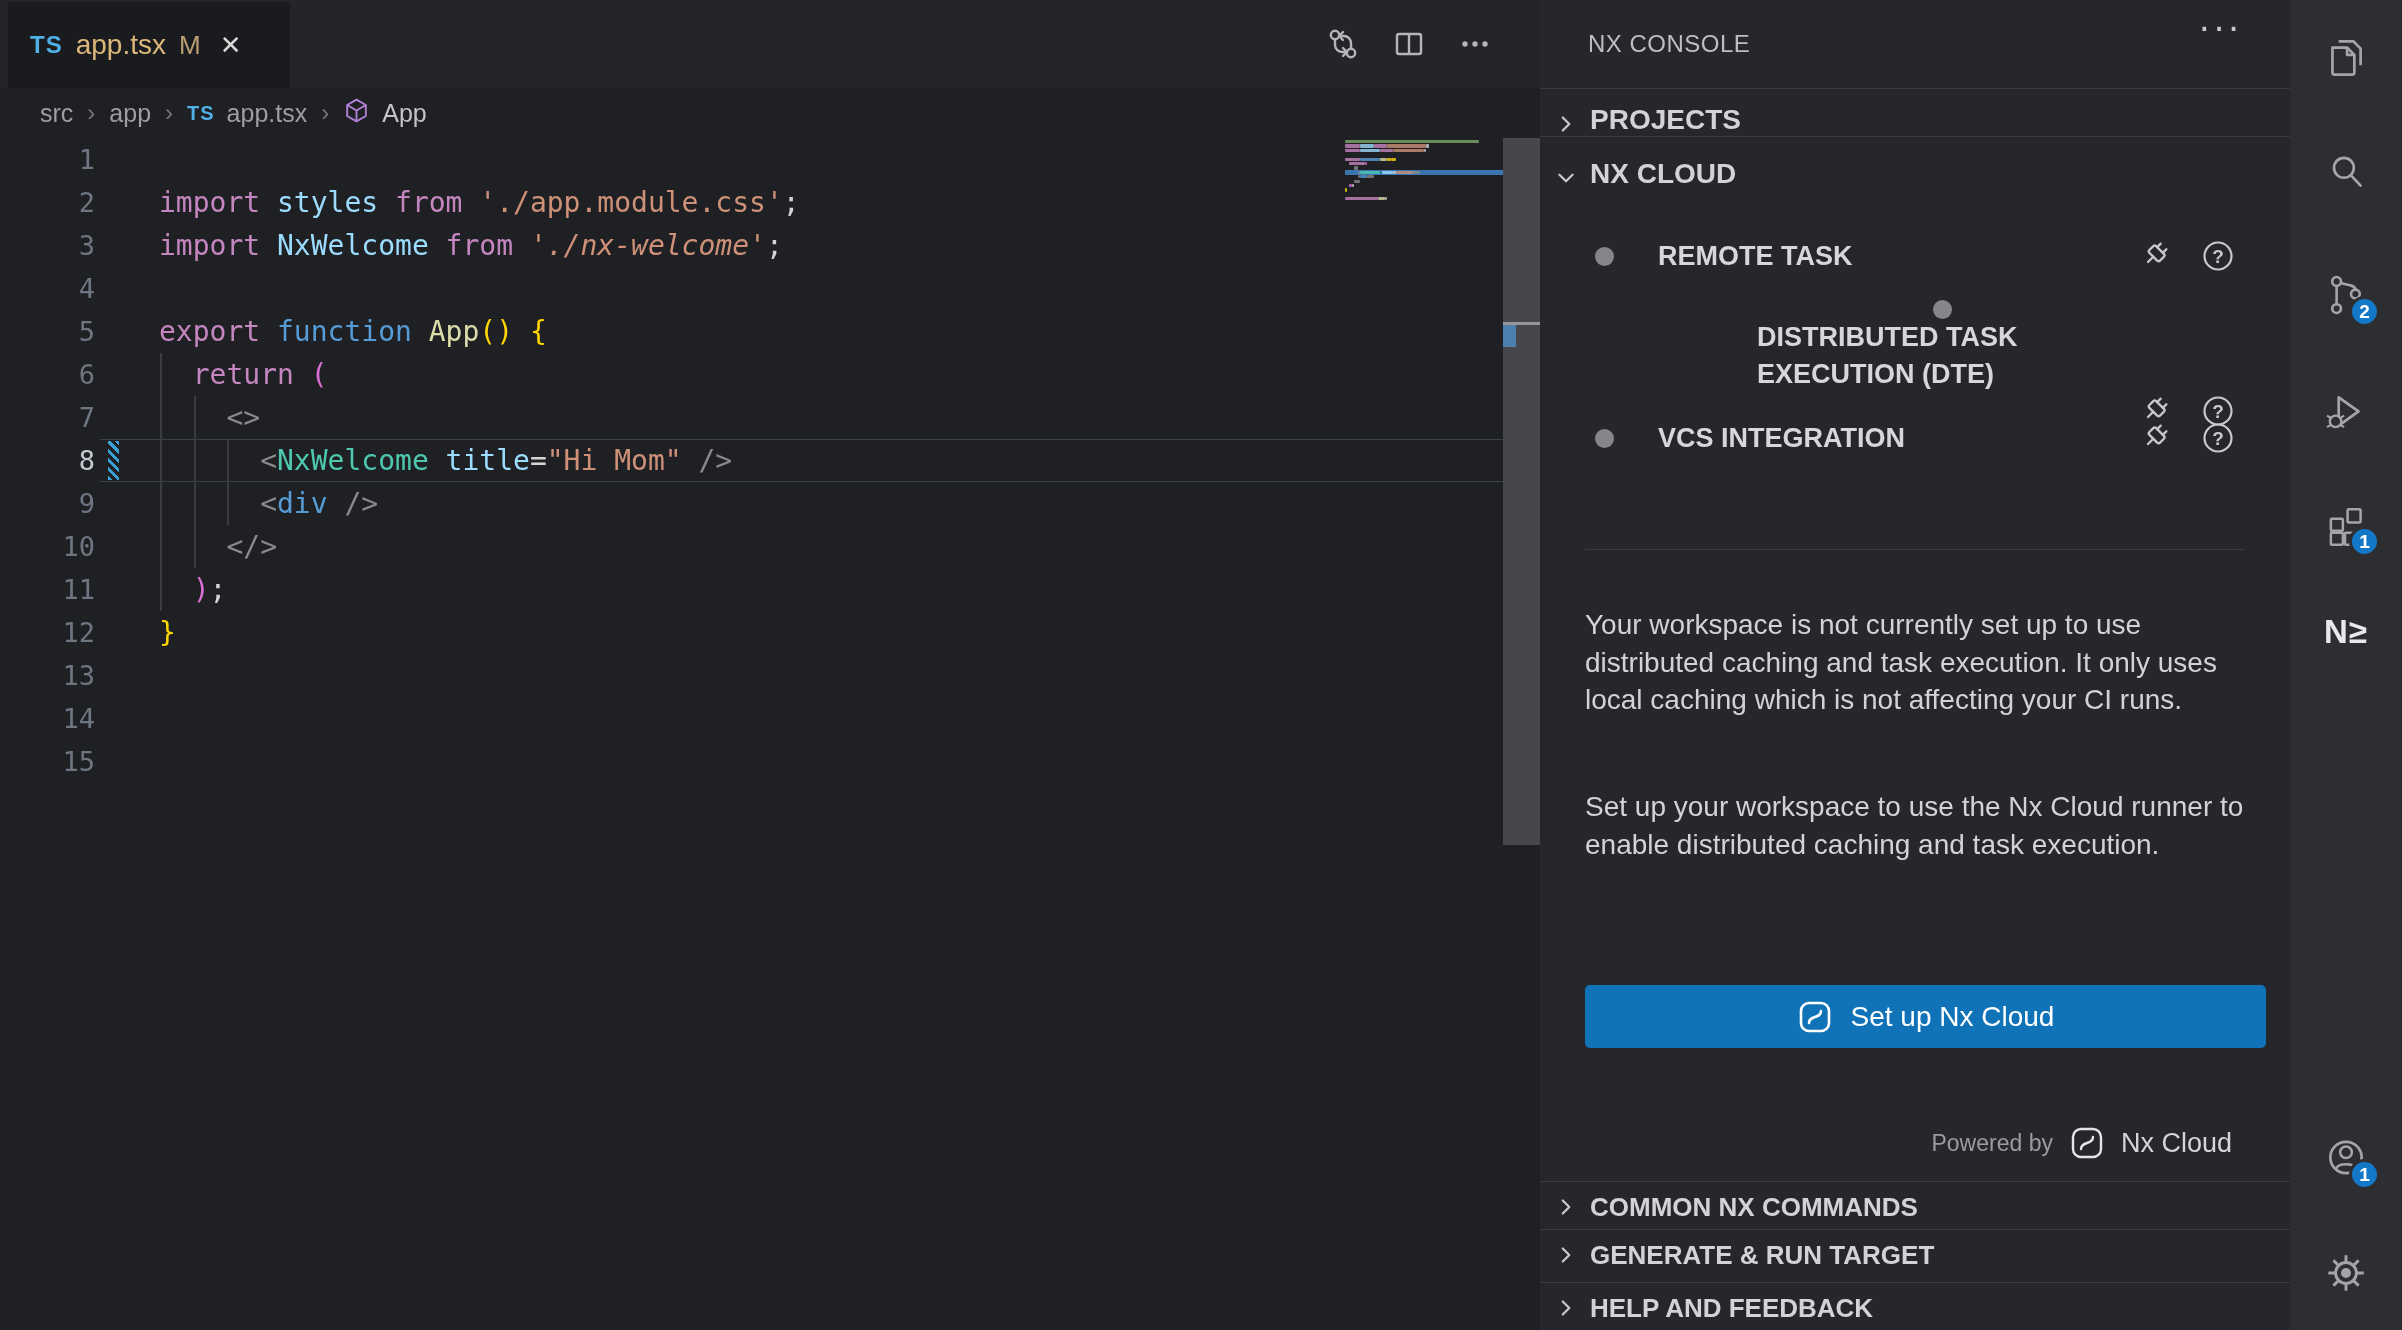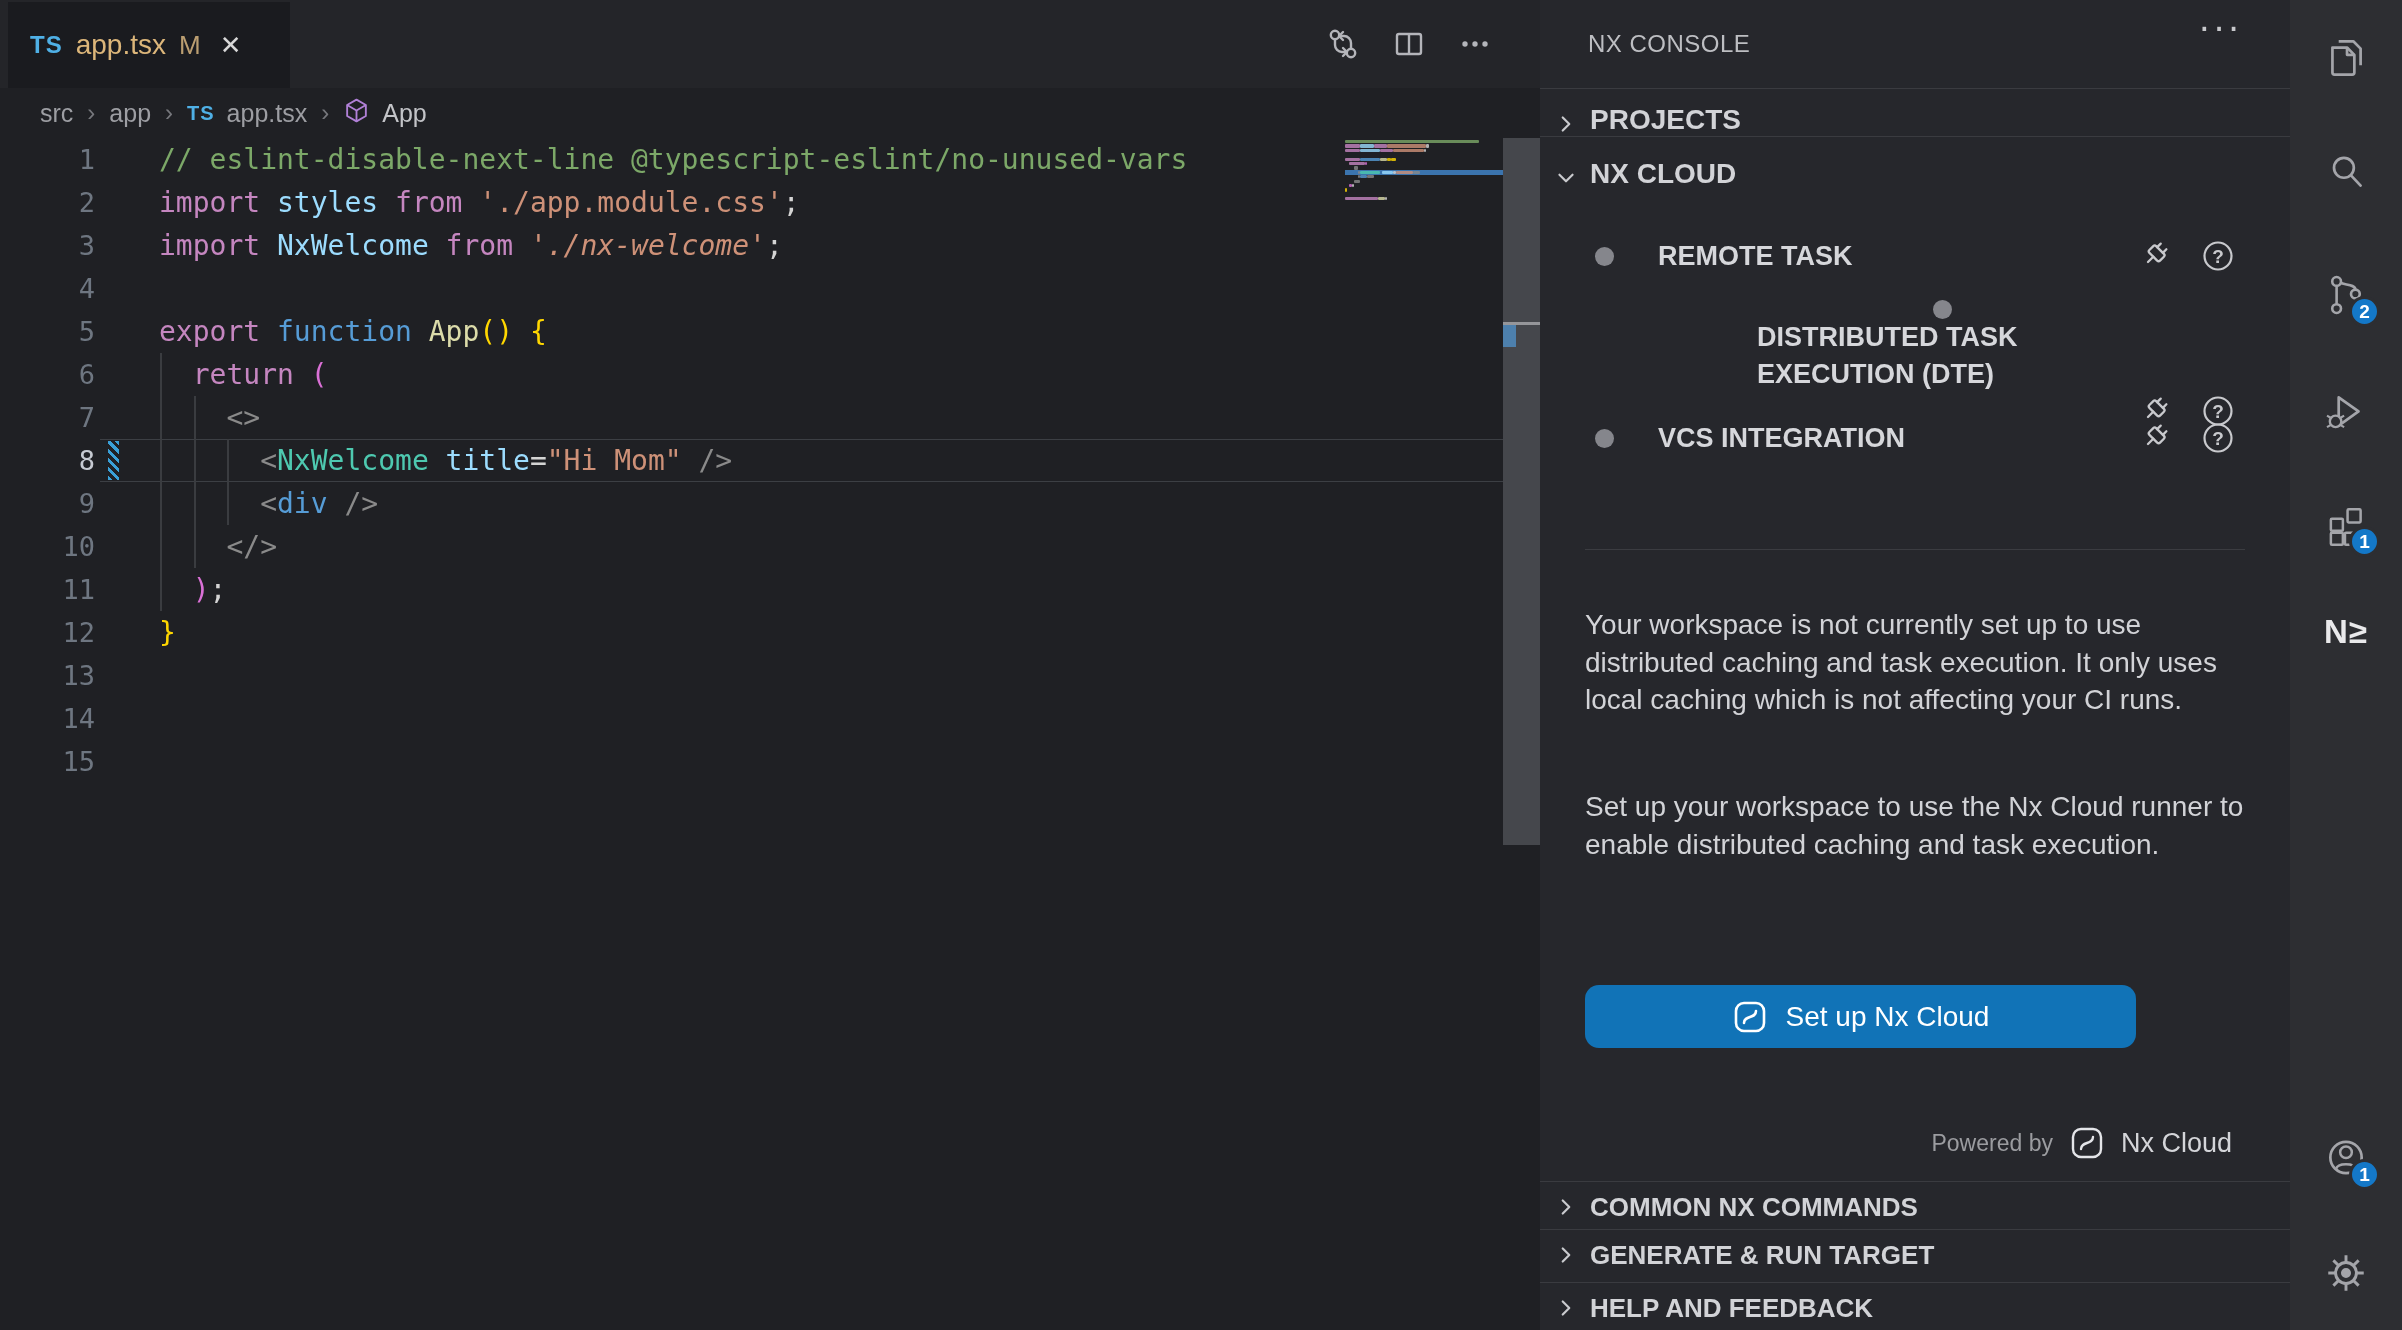--- a/index.html
+++ b/index.html
@@ -64,21 +64,21 @@
   }
   .chev { flex:none; width:24px; height:24px; }
   .feature { position:absolute; left:0; right:0; display:flex; align-items:center; }
   .bullet { flex:none; width:19px; height:19px; border-radius:50%; background:#85868c; margin-left:55px; }
   .feature-label { width:360px; margin-left:44px; font-weight:bold; font-size:27px; line-height:37px; color:#d6d7db; }
   .feature-icons { margin-left:auto; display:flex; gap:28px; padding-right:54px; }
   .f-icon { width:36px; height:36px; cursor:pointer; }
   .panel-divider { position:absolute; left:45px; right:45px; height:1px; background:#3b3c41; }
   .panel-para { position:absolute; left:45px; width:665px; font-size:28px; line-height:37.5px; color:#d2d3d7; }
   .setup-btn {
-    position:absolute; left:45px; top:985px; width:551px; height:63px; border:none; border-radius:14px;
+    position:absolute; left:45px; top:985px; width:681px; height:63px; border:none; border-radius:5px;
     background:#1173b7; color:#fff; font-size:28px; font-family:inherit;
     display:flex; align-items:center; justify-content:center; gap:18px; cursor:pointer;
   }
   .powered { position:absolute; top:1120px; right:58px; height:46px; display:flex; align-items:center; gap:16px; }
   .powered-prefix { font-size:23px; color:#9b9ca0; }
   .powered-brand { font-size:27px; color:#d4d5d9; }
   .bottom-section {
     position:absolute; left:0; right:0; height:51px; display:flex; align-items:center; gap:12px;
     padding-left:14px; font-weight:bold; font-size:26px; color:#d2d3d7;
     border-top:1px solid #3a3b40; background:#26272c; cursor:pointer;
@@ -147,21 +147,21 @@
           <path d="M13 2.5 L22 7.7 V18.3 L13 23.5 L4 18.3 V7.7 Z"></path>
           <path d="M4 7.7 L13 13 L22 7.7"></path>
             <path d="M13 13 V23.5"></path>
         </svg>
       </span>
       <span class="crumb-last">App</span>
     </div>
 
     <div class="code-area">
       <div>
-          <div class="code-line"><span class="gutter">1</span><span class="line-text"><span style="color: rgb(124, 168, 104);">// eslint-disable-next-line @typescript-eslint/no-unused-vars</span></span></div>
+          <div class="code-line"><span class="gutter">1</span></div>
           <div class="code-line"><span class="gutter">2</span><span class="line-text"><span style="color: rgb(197, 134, 192);">import </span><span style="color: rgb(156, 220, 254);">styles</span><span style="color: rgb(197, 134, 192);"> from </span><span style="color: rgb(206, 145, 120);">'./app.module.css'</span><span style="color: rgb(212, 212, 212);">;</span></span></div>
           <div class="code-line"><span class="gutter">3</span><span class="line-text"><span style="color: rgb(197, 134, 192);">import </span><span style="color: rgb(156, 220, 254);">NxWelcome</span><span style="color: rgb(197, 134, 192);"> from </span><span style="color: rgb(206, 145, 120); font-style: italic;">'./nx-welcome'</span><span style="color: rgb(212, 212, 212);">;</span></span></div>
           <div class="code-line"><span class="gutter">4</span><span class="line-text"></span></div>
           <div class="code-line"><span class="gutter">5</span><span class="line-text"><span style="color: rgb(197, 134, 192);">export </span><span style="color: rgb(86, 156, 214);">function </span><span style="color: rgb(220, 220, 170);">App</span><span style="color: rgb(255, 215, 0);">()</span><span style="color: rgb(255, 215, 0);"> {</span></span></div>
           <div class="code-line"><span class="gutter">6</span><span class="line-text"><span style="color: rgb(212, 212, 212);">  </span><span style="color: rgb(197, 134, 192);">return </span><span style="color: rgb(218, 112, 214);">(</span></span></div>
           <div class="code-line"><span class="gutter">7</span><span class="line-text"><span style="color: rgb(212, 212, 212);">    </span><span style="color: rgb(138, 138, 138);">&lt;&gt;</span></span></div>
           <div class="code-line current"><span class="gutter">8</span><span class="line-text"><span style="color: rgb(212, 212, 212);">      </span><span style="color: rgb(138, 138, 138);">&lt;</span><span style="color: rgb(78, 201, 176);">NxWelcome</span><span style="color: rgb(212, 212, 212);"> </span><span style="color: rgb(156, 220, 254);">title</span><span style="color: rgb(212, 212, 212);">=</span><span style="color: rgb(206, 145, 120);">"Hi Mom"</span><span style="color: rgb(138, 138, 138);"> /&gt;</span></span></div>
           <div class="code-line"><span class="gutter">9</span><span class="line-text"><span style="color: rgb(212, 212, 212);">      </span><span style="color: rgb(138, 138, 138);">&lt;</span><span style="color: rgb(86, 156, 214);">div</span><span style="color: rgb(138, 138, 138);"> /&gt;</span></span></div>
           <div class="code-line"><span class="gutter">10</span><span class="line-text"><span style="color: rgb(212, 212, 212);">    </span><span style="color: rgb(138, 138, 138);">&lt;/&gt;</span></span></div>
           <div class="code-line"><span class="gutter">11</span><span class="line-text"><span style="color: rgb(212, 212, 212);">  </span><span style="color: rgb(218, 112, 214);">)</span><span style="color: rgb(212, 212, 212);">;</span></span></div>

